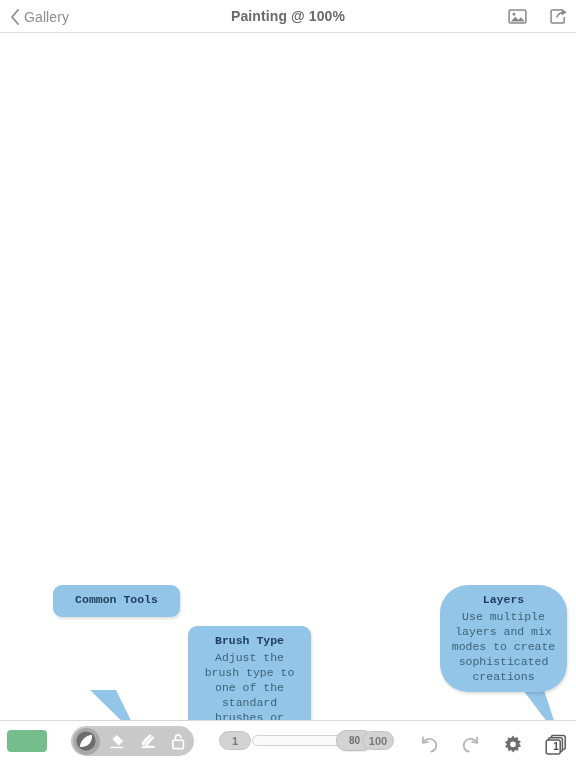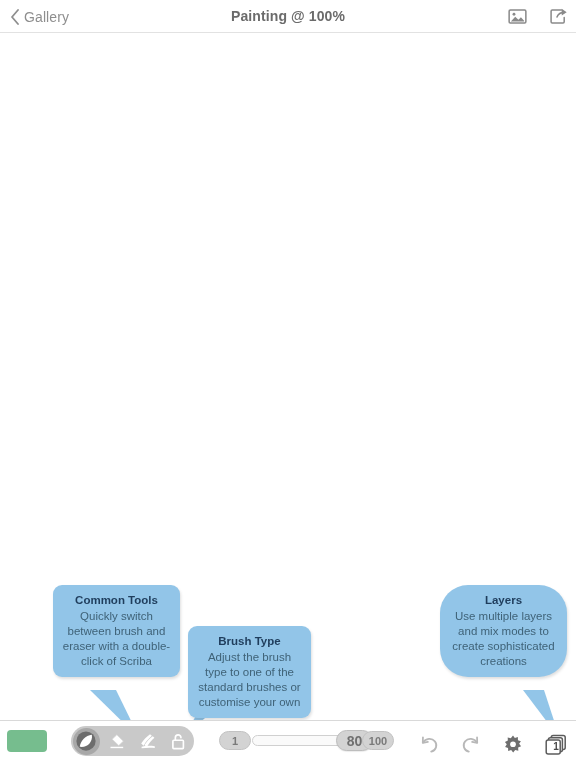--- a/index.html
+++ b/index.html
@@ -93,20 +93,21 @@
 
   
   .tooltip {
     position: absolute;
     background: #92c5e8;
     border-radius: 9px;
     padding: 7px 8px 8px 8px;
     text-align: center;
     box-shadow: 1px 2px 3px rgba(0,0,0,0.13);
     z-index: 20;
+    font-family: Liberation Mono, monospace;
   }
   .tooltip-title {
     font-size: 11.5px;
     font-weight: bold;
     color: #1f3d5c;
     line-height: 16px;
     margin-bottom: 1px;
   }
   .tooltip-body {
     font-size: 11.5px;
@@ -210,21 +211,21 @@
   }
   #slider-thumb {
     position: absolute;
     left: 117px;
     top: 1px;
     width: 37px;
     height: 21px;
     background: #d3d3d3;
     border: 1px solid #bdbdbd;
     border-radius: 11px;
-    font-size: 14px;
+    font-size: 10px;
     font-weight: bold;
     color: #6f6f6f;
     display: flex;
     align-items: center;
     justify-content: center;
     cursor: pointer;
     box-shadow: 0 1px 1px rgba(0,0,0,0.08);
   }
 
   
@@ -304,21 +305,20 @@
 <svg class="tail" style="left:175px; top:690px; width:70px; height:50px;" viewBox="0 0 70 50">
   <path d="M38 0 L62 0 L6 49 Z" fill="#92c5e8"></path>
 </svg>
 
 <svg class="tail" style="left:520px; top:690px; width:60px; height:50px;" viewBox="0 0 60 50">
   <path d="M3 0 L24 0 L40 49 Z" fill="#92c5e8"></path>
 </svg>
 
 <div class="tooltip" id="tooltip-common-tools">
   <div class="tooltip-title">Common Tools</div>
-  <div class="tooltip-body">Quickly switch between brush and eraser with a double-click of Scriba</div>
 </div>
 
 <div class="tooltip" id="tooltip-brush-type">
   <div class="tooltip-title">Brush Type</div>
   <div class="tooltip-body">Adjust the brush type to one of the standard brushes or customise your own</div>
 </div>
 
 <div class="tooltip" id="tooltip-layers">
   <div class="tooltip-title">Layers</div>
   <div class="tooltip-body">Use multiple layers and mix modes to create sophisticated creations</div>

